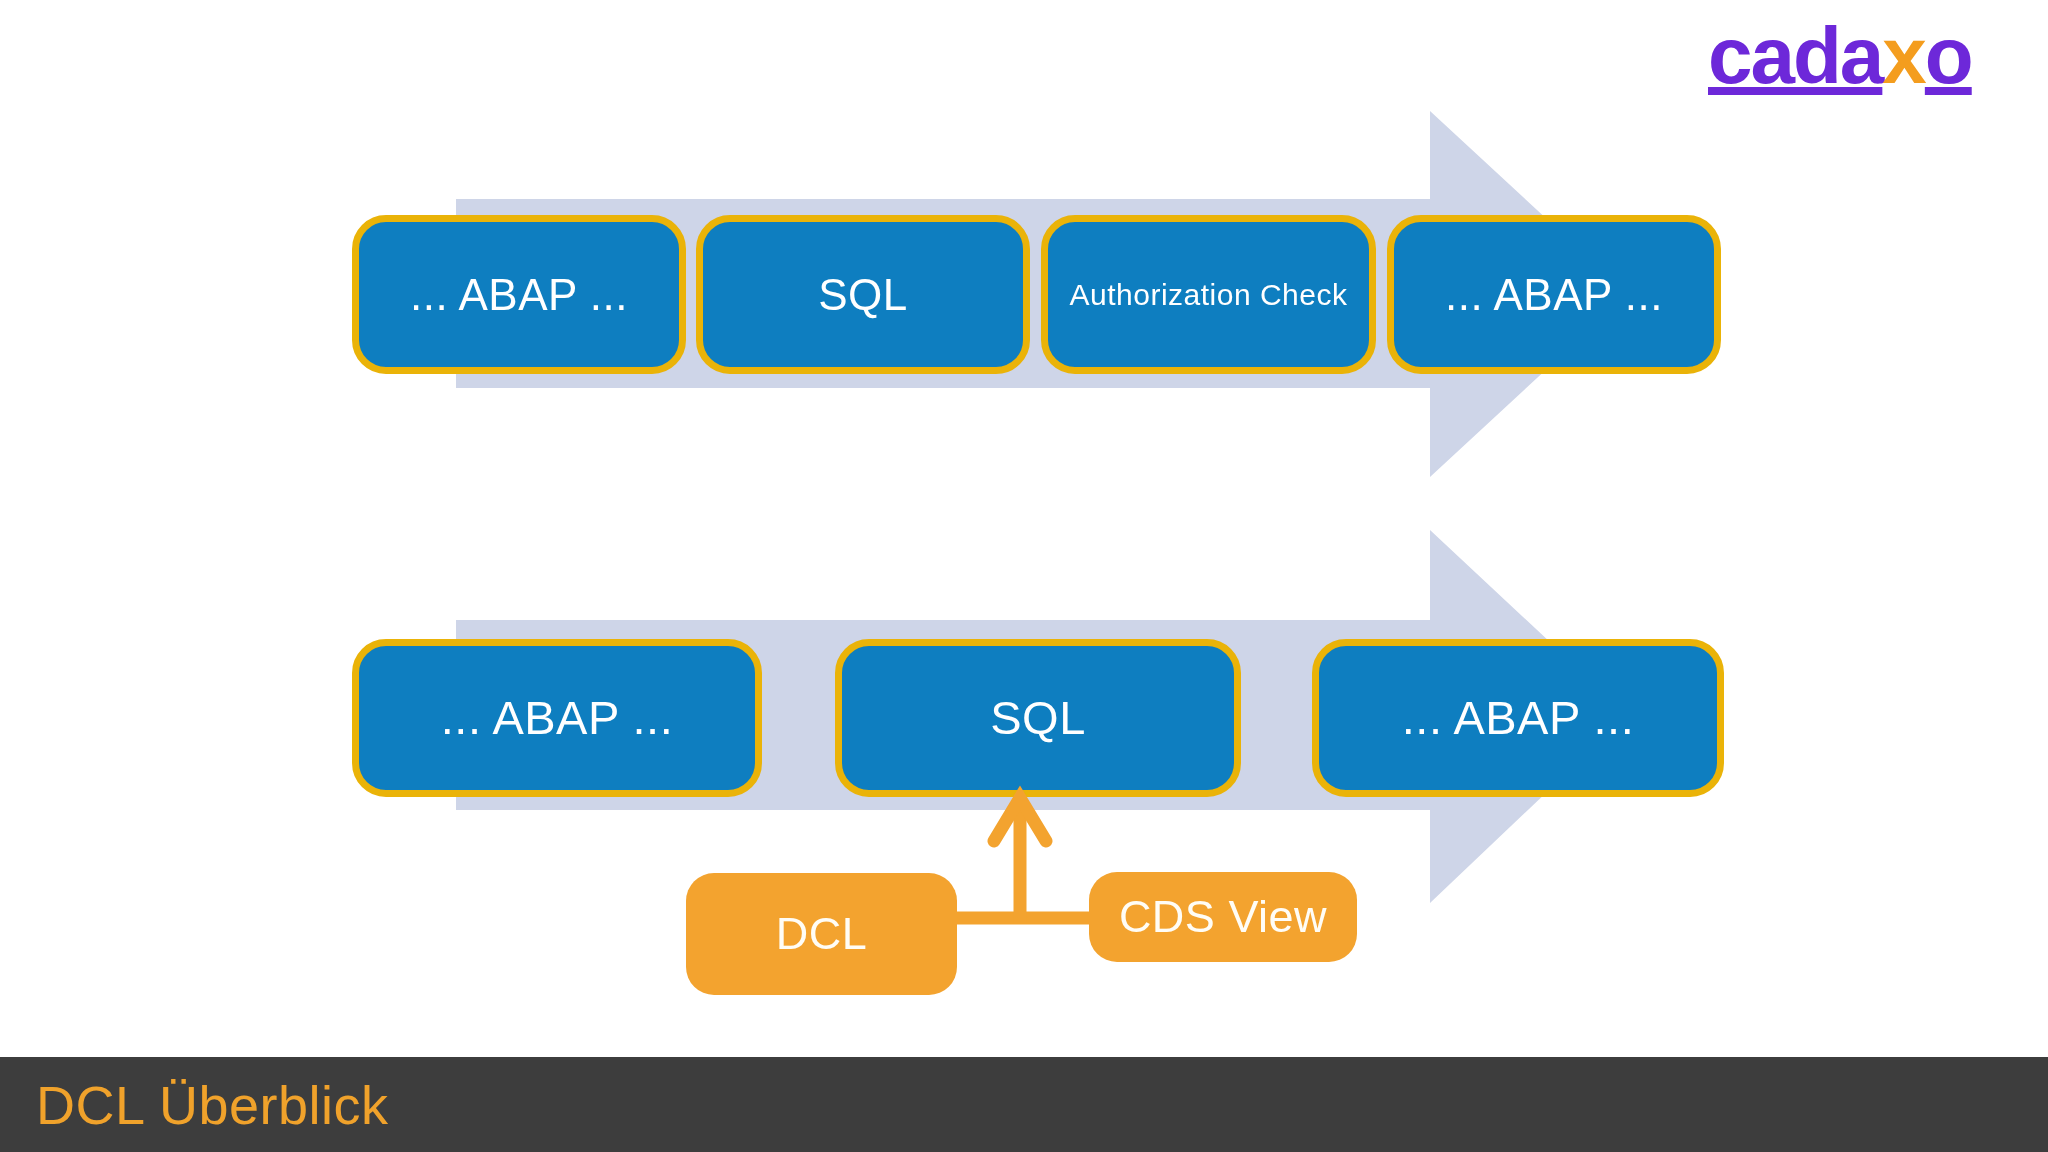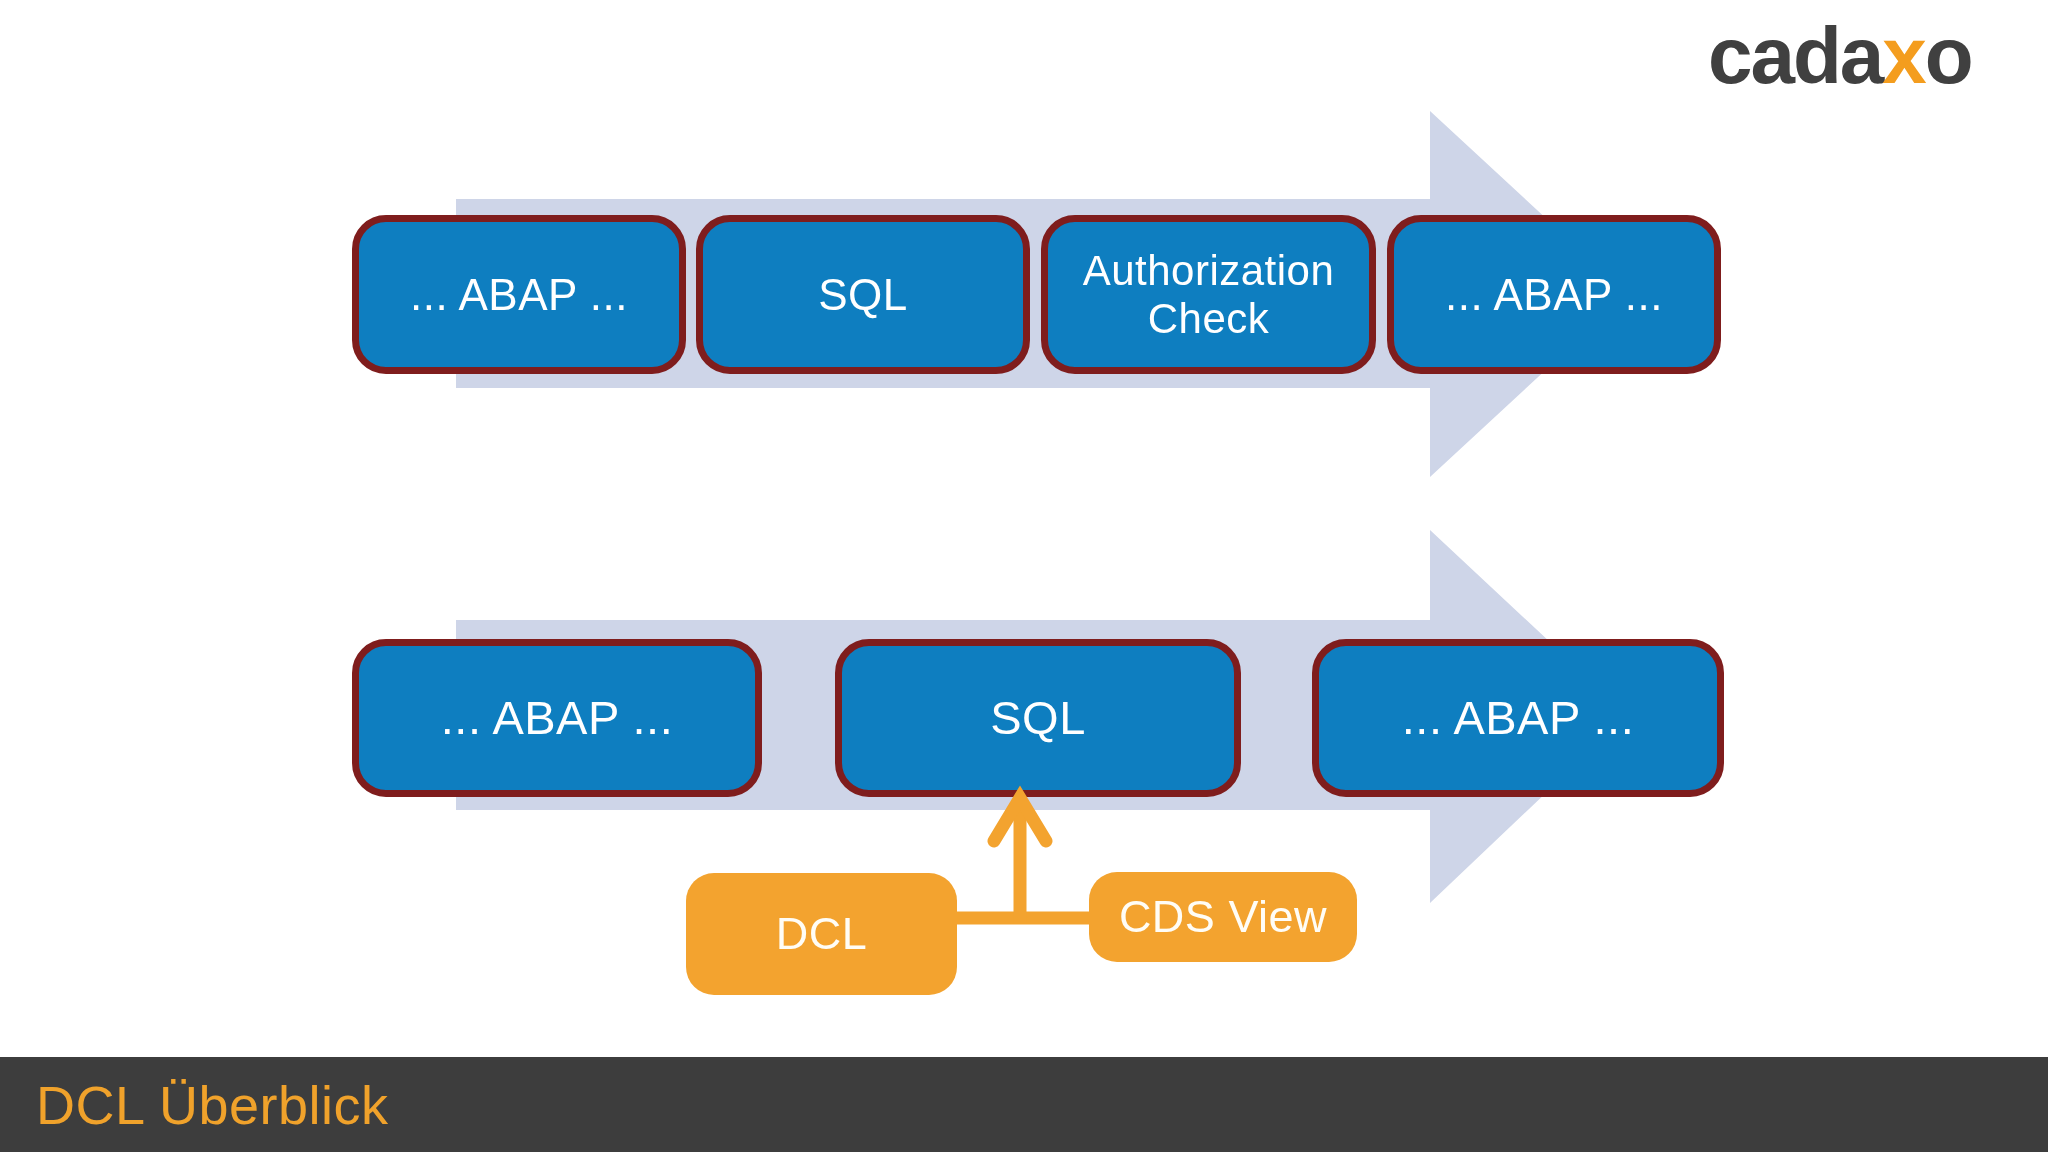--- a/index.html
+++ b/index.html
@@ -9,32 +9,31 @@
     background:#ffffff;
     overflow:hidden;
     font-family:"Liberation Sans","DejaVu Sans",sans-serif;
   }
   .layer{position:absolute;left:0;top:0;}
   
   .pbox{
     position:absolute;
     box-sizing:border-box;
     background:#0E7EC0;
-    border:7px solid #7f1d1d;
+    border:7px solid #eab308;
     border-radius:34px;
     display:flex;align-items:center;justify-content:center;
     color:#ffffff;
-    text-align:center;
     letter-spacing:0.5px;
     line-height:1.12;
   }
   .row-top .pbox, .pbox.t{top:215px;height:159px;font-size:44px;}
   .pbox.t1{left:352px;width:334px;}
   .pbox.t2{left:696px;width:334px;}
-  .pbox.t3{left:1041px;width:335px;font-size:42px;padding:0 16px;}
+  .pbox.t3{left:1041px;width:335px;font-size:30px;padding:0 16px;}
   .pbox.t4{left:1387px;width:334px;}
   .pbox.b{top:639px;height:158px;font-size:47px;}
   .pbox.b1{left:352px;width:410px;}
   .pbox.b2{left:835px;width:406px;}
   .pbox.b3{left:1312px;width:412px;}
   
   .obox{
     position:absolute;
     background:#F3A32F;
     border-radius:28px;
@@ -62,21 +61,21 @@
     letter-spacing:0.5px;
     white-space:nowrap;
   }
   
   .logo{
     position:absolute;left:1708px;top:12px;
     font-size:80px;font-weight:700;
     letter-spacing:-2px;line-height:1.1;
     white-space:nowrap;
   }
-  .logo .lg{color:#404040;}
+  .logo .lg{color:#6d28d9;text-decoration:underline;}
   .logo .lo{color:#F49D1E;}
 </style>
 </head>
 <body>
 
 <div class="slide">
 
   <svg class="layer" width="2048" height="1152" viewBox="0 0 2048 1152">
     <polygon points="456,199 1430,199 1430,111 1628,294 1430,477 1430,388 456,388" fill="#CED5E8"></polygon>
     <polygon points="456,620 1430,620 1430,530 1628,715 1430,903 1430,810 456,810" fill="#CED5E8"></polygon>

